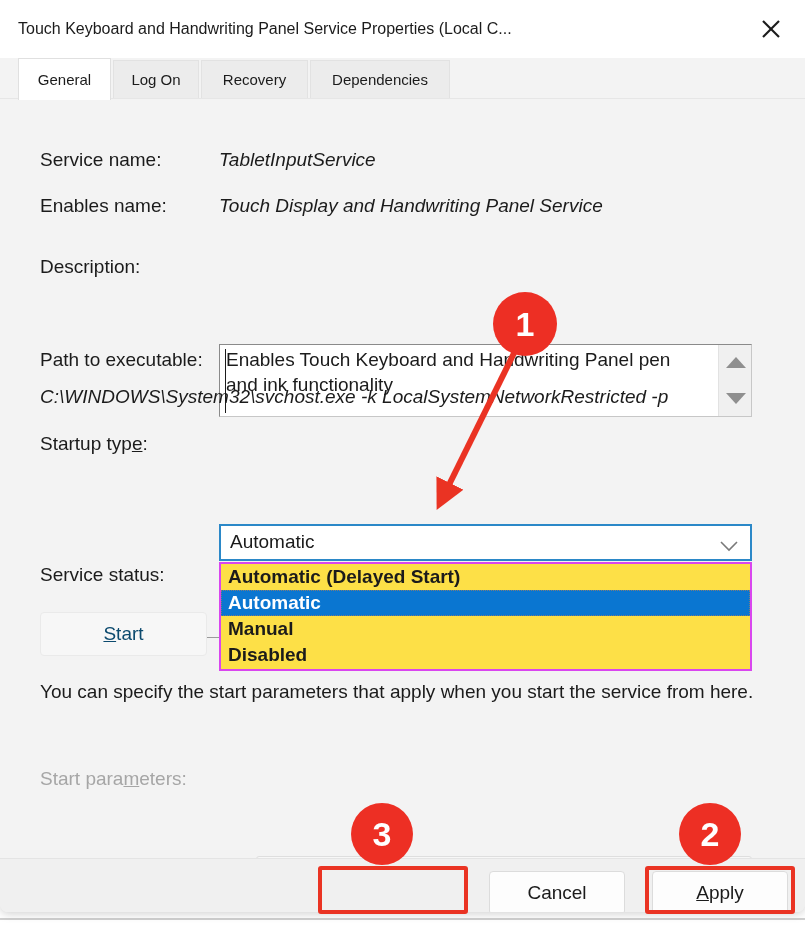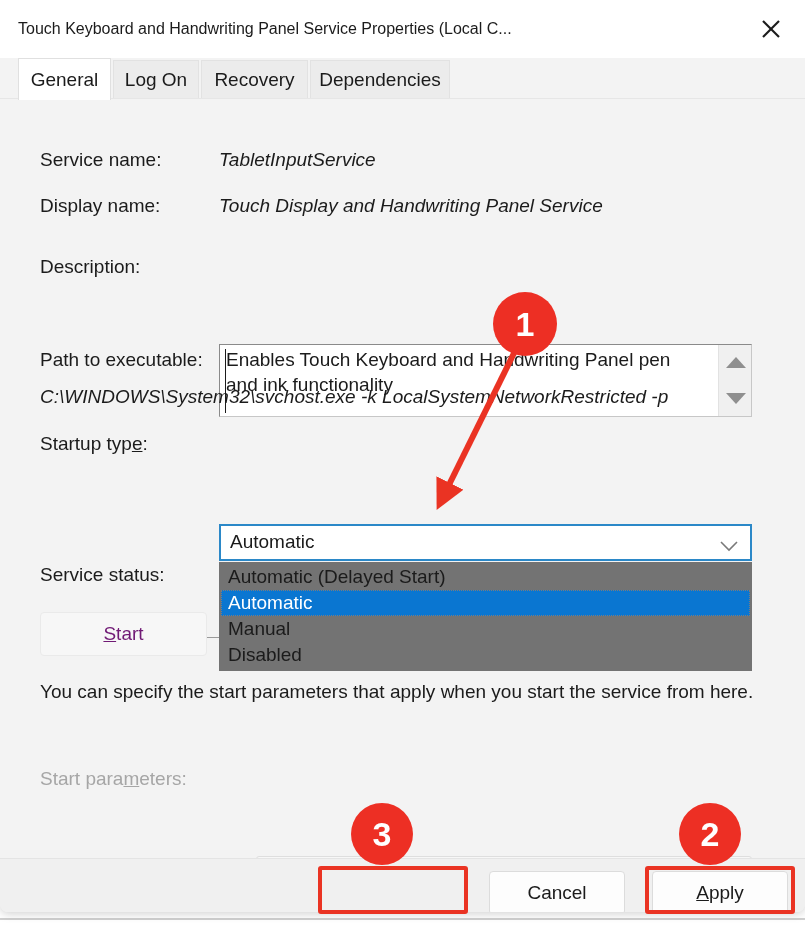--- a/index.html
+++ b/index.html
@@ -54,21 +54,21 @@
   .close-btn svg { display: block; }
 
   
   .tabstrip {
     position: absolute; left: 0; top: 58px; width: 805px; height: 40px;
     background: #f3f3f3;
   }
   .tab {
     position: absolute; top: 2px; height: 38px;
     display: flex; align-items: center; justify-content: center;
-    font-size: 19px; color: #1b1b1b;
+    font-size: 15px; color: #1b1b1b;
     background: #ececec;
     border-left: 1px solid #e2e2e2;
     border-right: 1px solid #e2e2e2;
     border-top: 1px solid #e2e2e2;
     cursor: pointer;
     padding: 0 10px;
   }
   .tab.selected {
     background: #ffffff;
     border-color: #e0e0e0;
@@ -162,23 +162,24 @@
     font-size: 19px; color: #1b1b1b;
   }
   .combo-arrow {
     position: absolute; right: 12px; top: 12px;
   }
 
   
   .dropdown {
     position: absolute; left: 219px; top: 463px;
     width: 533px; height: 109px;
-    background: #737373;
-    border: 2px solid #737373;
+    background: #fde047;
+    border: 2px solid #d946ef;
     z-index: 6;
+    font-weight: bold;
   }
   .dd-item {
     position: relative;
     height: 26px;
     font-size: 19px; color: #1b1b1b;
     padding-left: 7px;
     line-height: 26px;
     white-space: nowrap;
     cursor: pointer;
   }
@@ -194,21 +195,21 @@
     position: absolute;
     background: #fcfcfc;
     border: 1px solid #e0e0e0;
     border-radius: 4px;
     font-size: 19px; color: #1b1b1b;
     display: flex; align-items: center; justify-content: center;
     cursor: pointer;
     font-family: "Liberation Sans", sans-serif;
   }
   .btn.disabled {
-    color: #701a75;
+    color: #0c4a6e;
     background: #f7f7f7;
     border-color: #eaeaea;
     cursor: default;
     align-items: center;
   }
 
   
   .sp-input {
     position: absolute; left: 256px; top: 757px;
     width: 496px; height: 41px;
@@ -288,21 +289,21 @@
       <div class="tab" style="left:310px; width:140px;text-align:center;">
         <span>Dependencies</span>
       </div>
     </div>
 
     <div class="panel">
 
       <div class="lbl" style="left:40px; top:48px;">Service name:</div>
       <div class="val" style="left:219px; top:48px;">TabletInputService</div>
 
-      <div class="lbl" style="left:40px; top:94px;">Display name:</div>
+      <div class="lbl" style="left:40px; top:94px;">Enables name:</div>
       <div class="val" style="left:219px; top:94px;">Touch Display and Handwriting Panel Service</div>
 
       <div class="lbl" style="left:40px; top:155px;">Description:</div>
       <div class="desc-box">
         <div class="desc-caret"></div>
         <div class="desc-text">Enables Touch Keyboard and Handwriting Panel pen and ink functionality</div>
         <div class="vscroll">
           <div class="vs-btn vs-up">
               <div class="tri-up"></div>
             </div>

